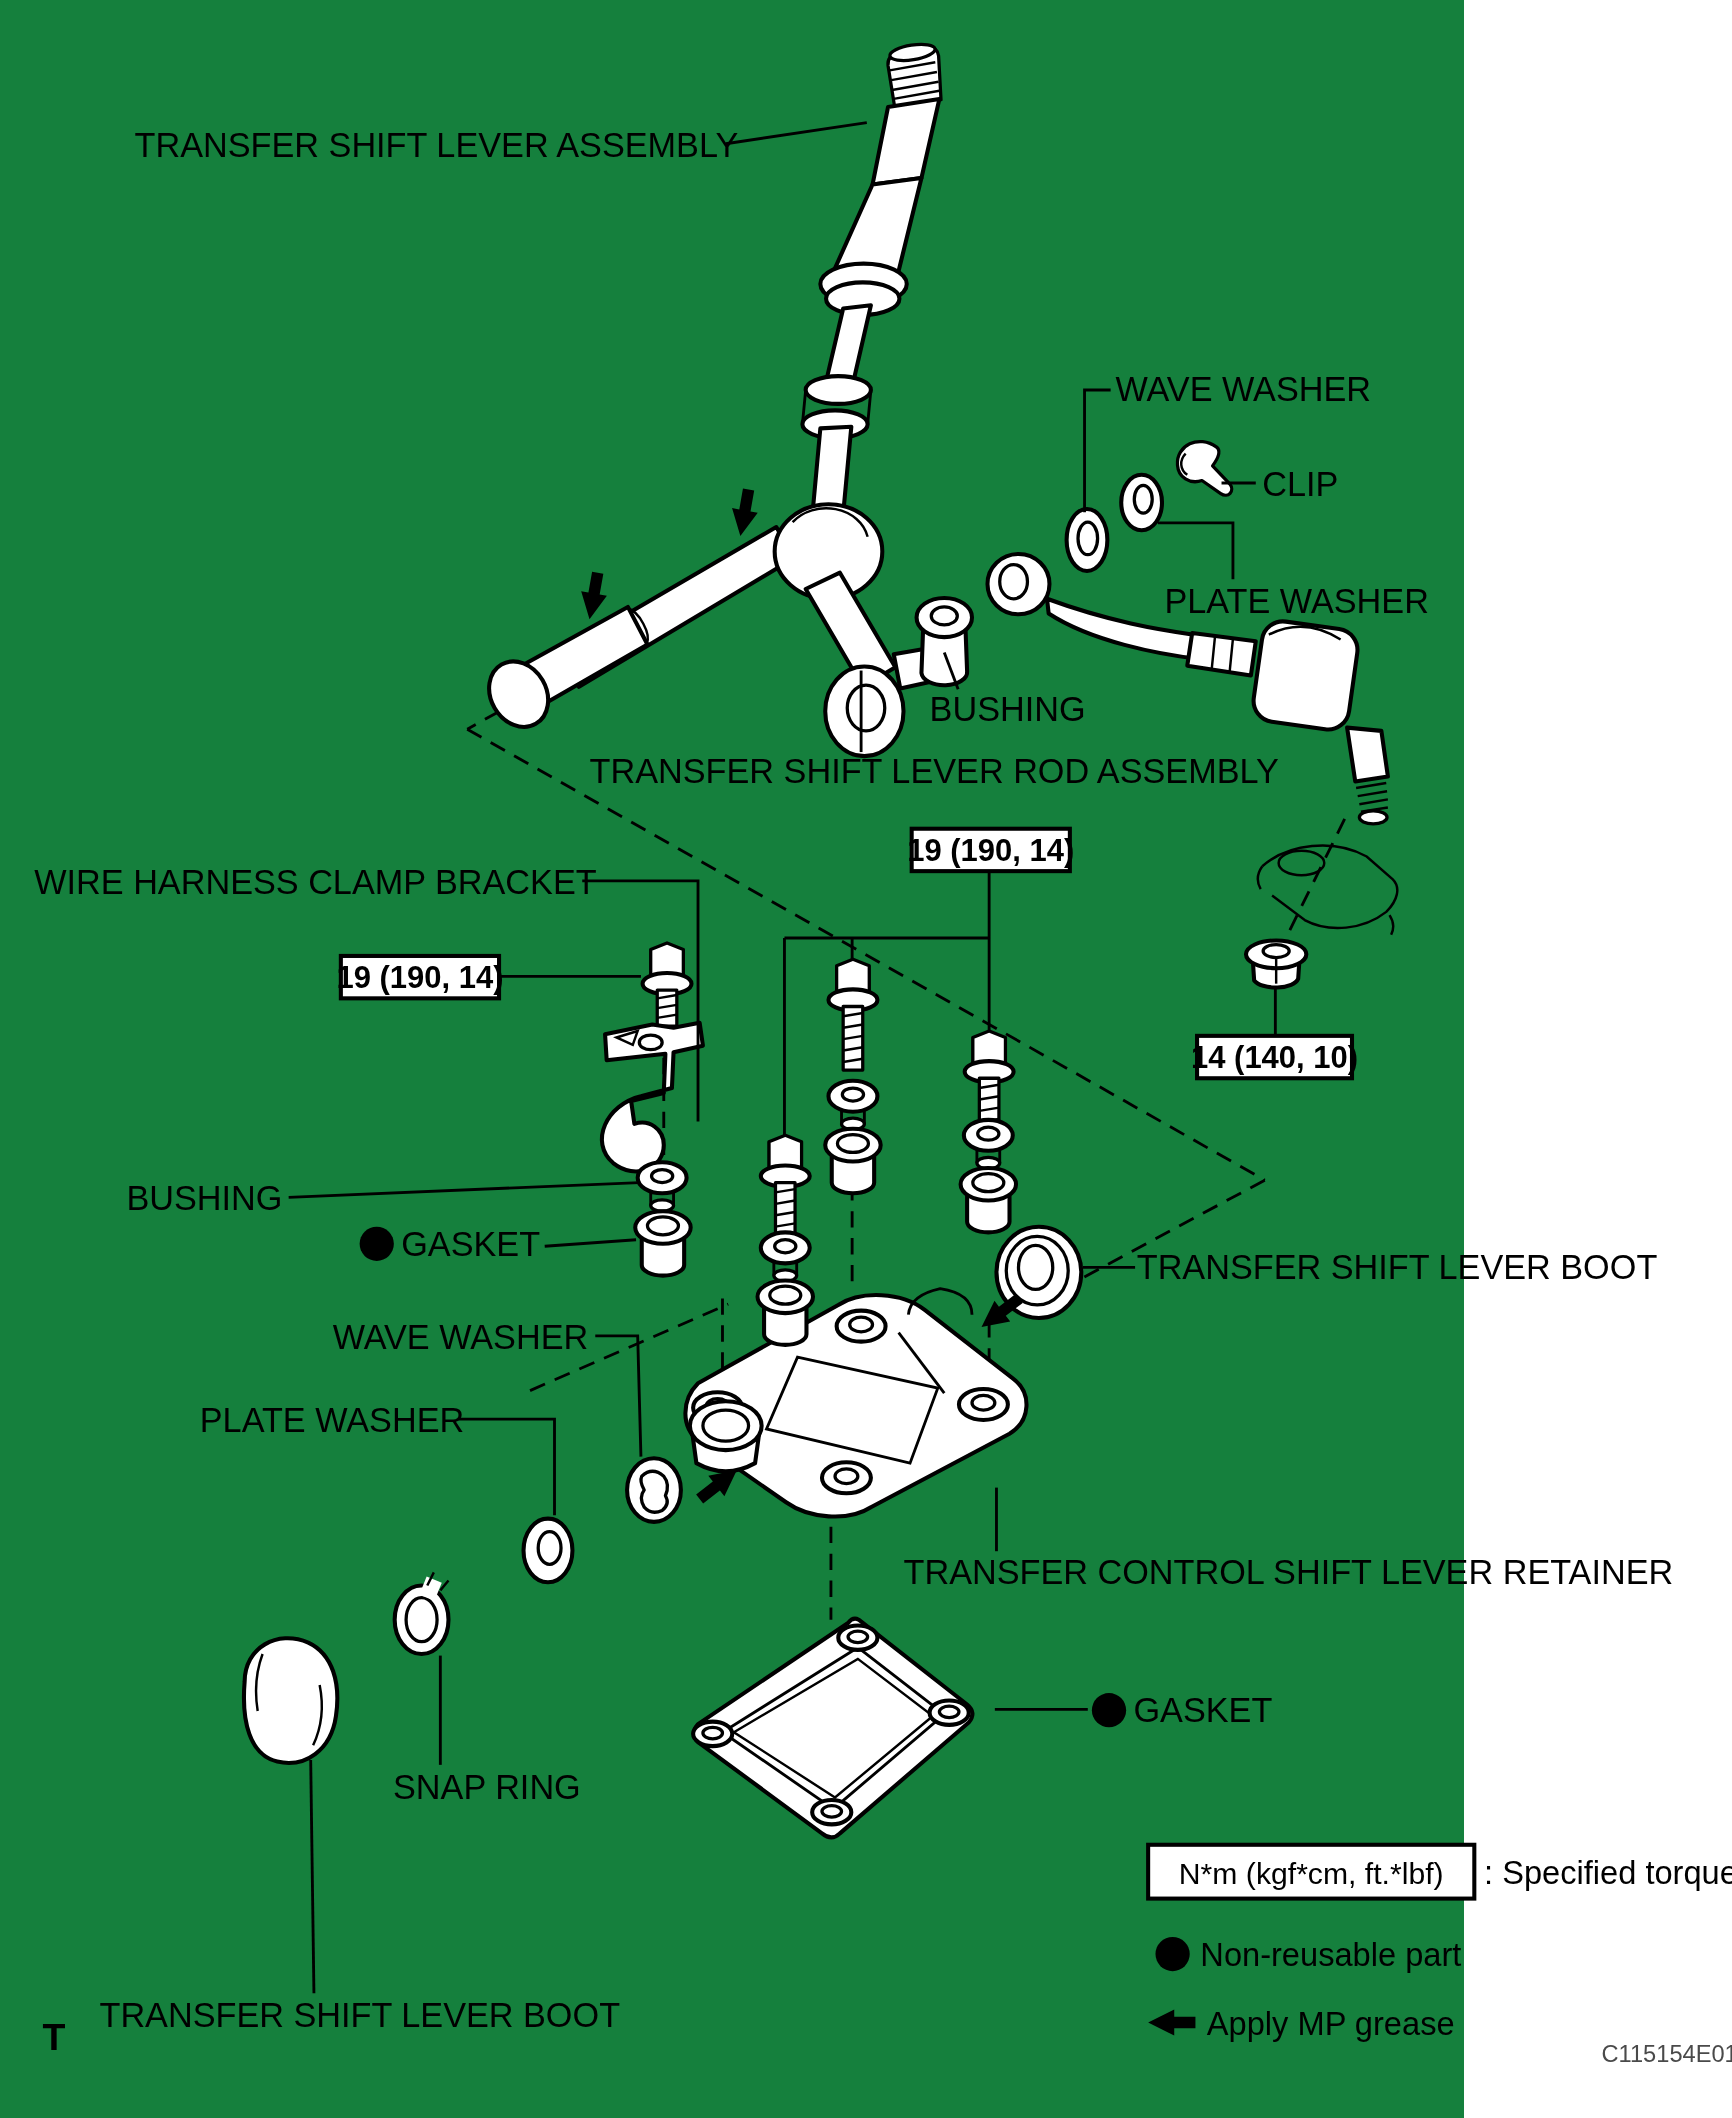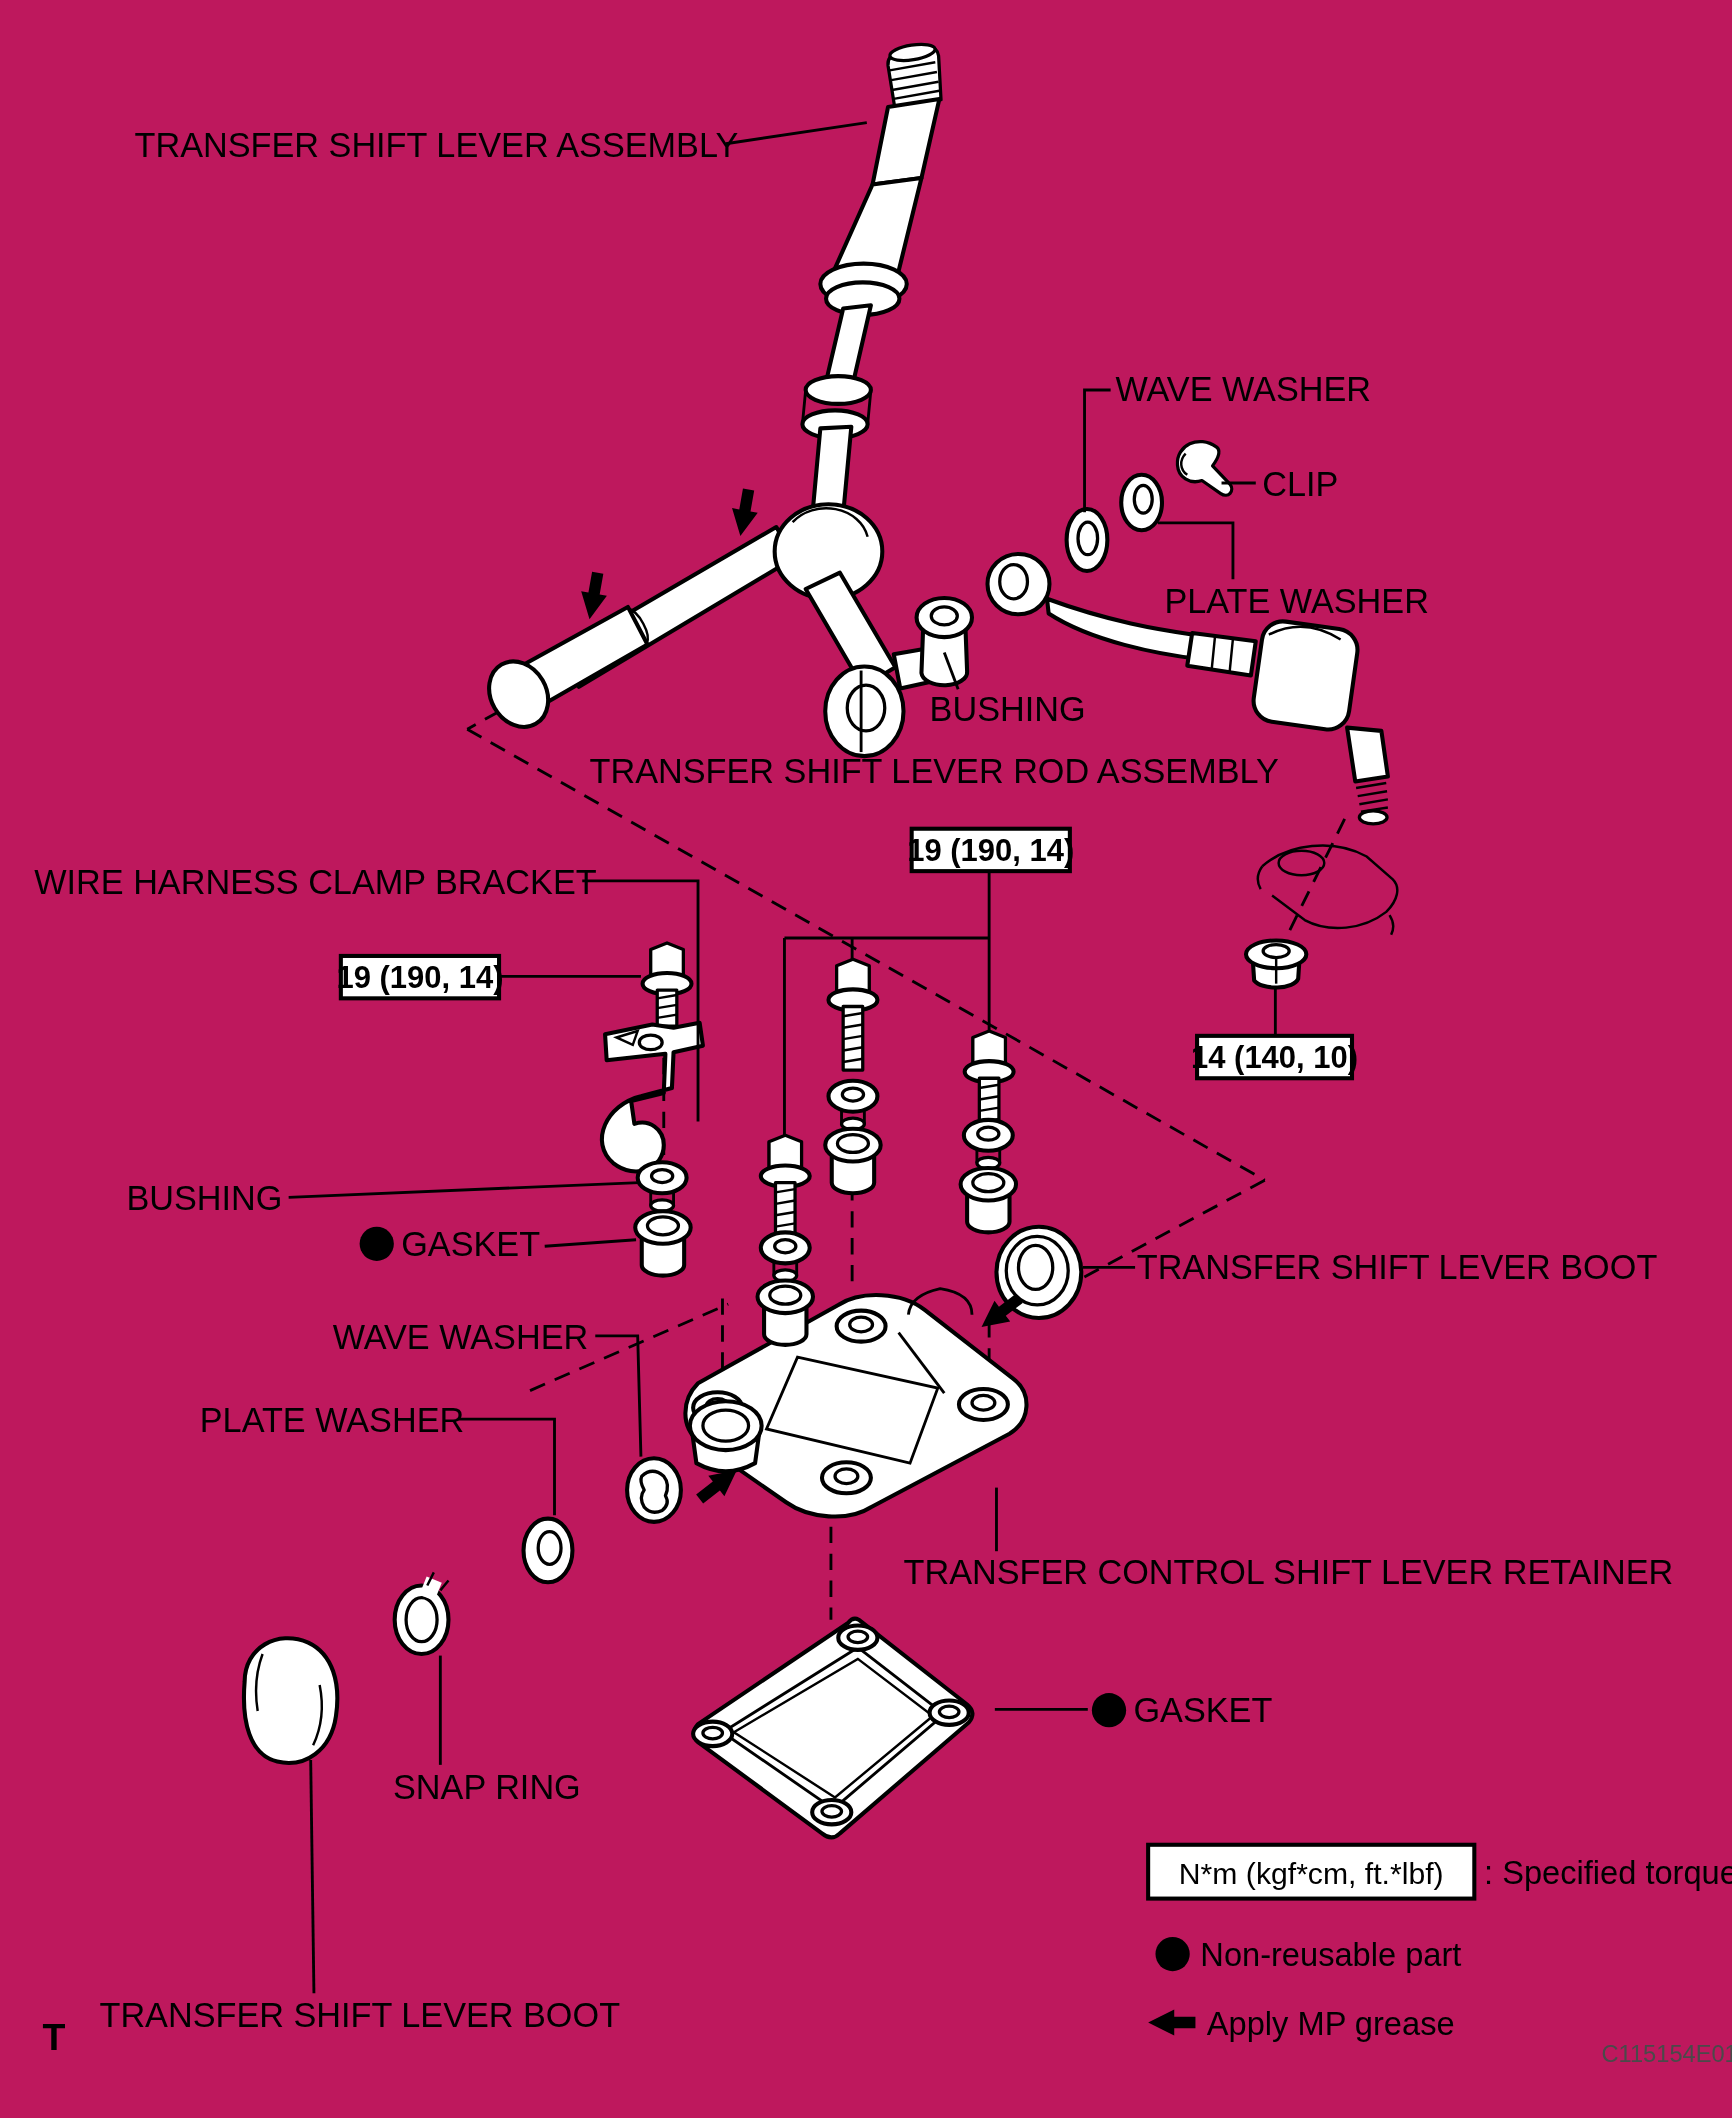--- a/index.html
+++ b/index.html
@@ -1,16 +1,16 @@
 <!DOCTYPE html>
 <html style="font-size:13px"><head>
 <meta charset="utf-8">
 <style>
   html,body{margin:0;padding:0;background:#ffffff;}
-  .page{position:relative;width:1732px;height:2119px;background:#be185d;font-family:"Liberation Sans",sans-serif;}
+  .page{position:relative;width:1464px;height:2119px;background:#15803d;font-family:"Liberation Sans",sans-serif;}
   svg{position:absolute;left:0;top:0;}
   svg text{font-family:"Liberation Sans",sans-serif;fill:#000;}
   .lbl{font-size:42px;}
   .torq{font-size:38px;font-weight:bold;}
   .legend{font-size:40px;}
   .code{font-size:29px;fill:#4a4a4a;}
   .marker{font-size:46px;font-weight:bold;}
   .ol{fill:#ffffff;stroke:#000;stroke-width:5;stroke-linejoin:round;}
   .ol4{fill:#ffffff;stroke:#000;stroke-width:4;stroke-linejoin:round;}
   .ln{fill:none;stroke:#000;stroke-width:3.5;}

